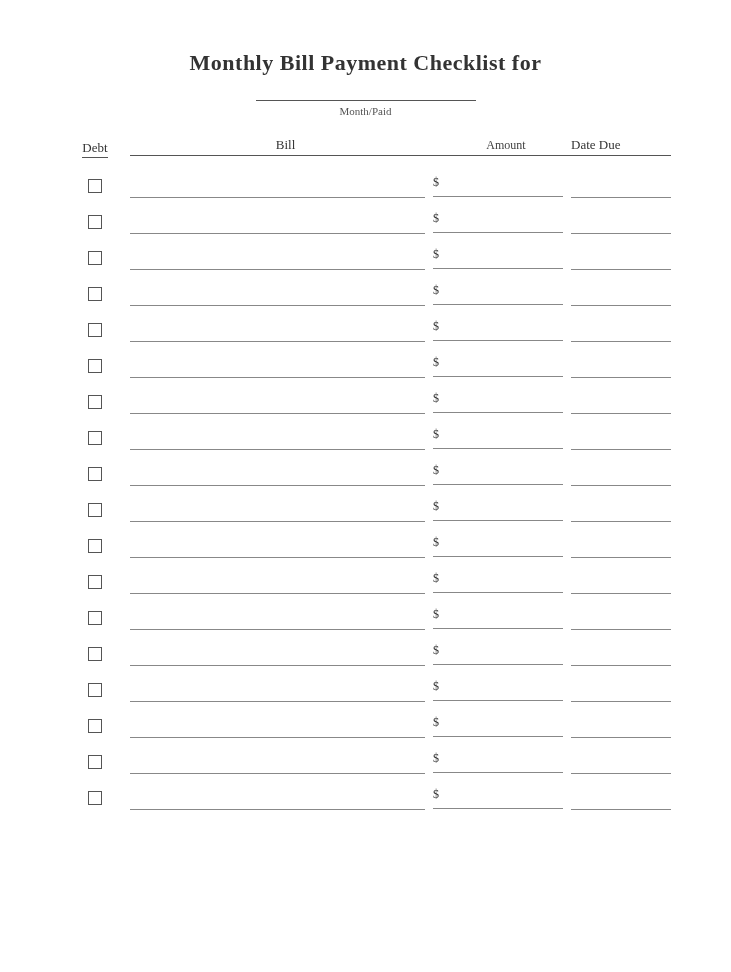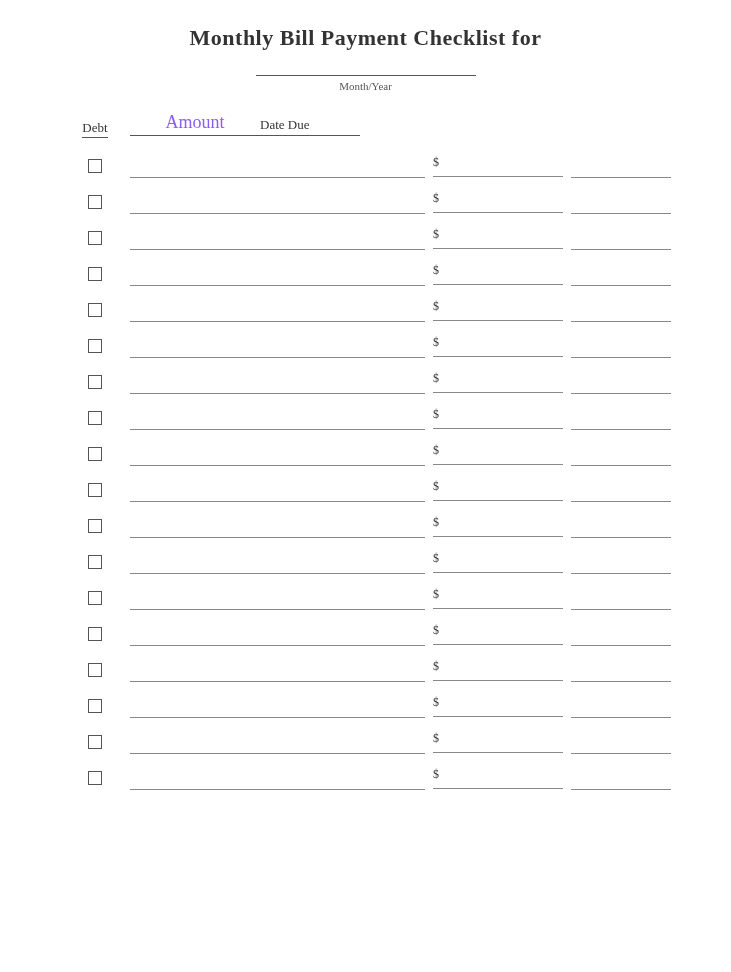--- a/index.html
+++ b/index.html
@@ -14,21 +14,21 @@
       justify-content: center;
       align-items: flex-start;
       min-height: 100vh;
       font-family: Georgia, 'Times New Roman', serif;
     }
 
     .page {
       width: 731px;
       min-height: 972px;
       background: #ffffff;
-      padding: 25px 60px 50px 60px;
+      padding: 50px 60px 50px 60px;
       position: relative;
     }
 
     .title {
       text-align: center;
       font-size: 22px;
       font-weight: bold;
       color: #333;
       margin-bottom: 24px;
       letter-spacing: 0.5px;
@@ -73,22 +73,22 @@
       font-size: 13px;
       color: #333;
       text-align: center;
       border-bottom: 1.5px solid #555;
       padding-bottom: 2px;
     }
 
     .col-amount {
       width: 130px;
       flex-shrink: 0;
-      font-size: 18px;
-      color: #8b5cf6;
+      font-size: 12px;
+      color: #404040;
       text-align: center;
     }
 
     .col-date {
       width: 100px;
       flex-shrink: 0;
       font-size: 13px;
       color: #333;
       text-align: center;
     }
@@ -194,27 +194,28 @@
   </style>
 </head>
 <body>
 
 <div class="page">
 
   <div class="title">Monthly Bill Payment Checklist for</div>
 
   <div class="month-year-section">
     <div class="month-year-line"></div>
-    <div class="month-year-label">Month/Year</div>
+    <div class="month-year-label">Month/Paid</div>
   </div>
 
   <div class="table-header">
     <div class="col-paid">
       <span class="paid-header-text">Debt</span>
     </div>
+    <div class="col-bill">Bill</div>
     <div class="col-amount">
       <span class="amount-header-text">Amount</span>
     </div>
     <div class="col-date">
       <span class="date-header-text">Date Due</span>
     </div>
   </div>
 
   <div id="checklist-rows">
   <div class="checklist-row">

